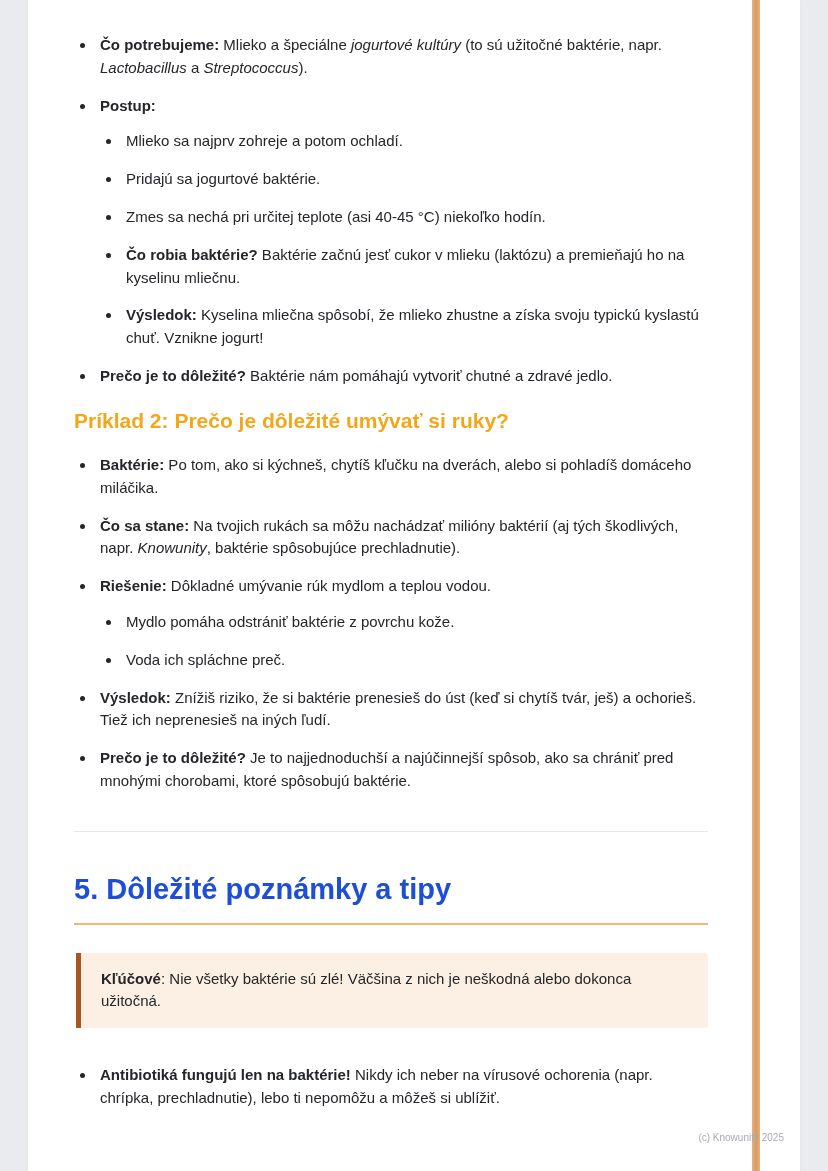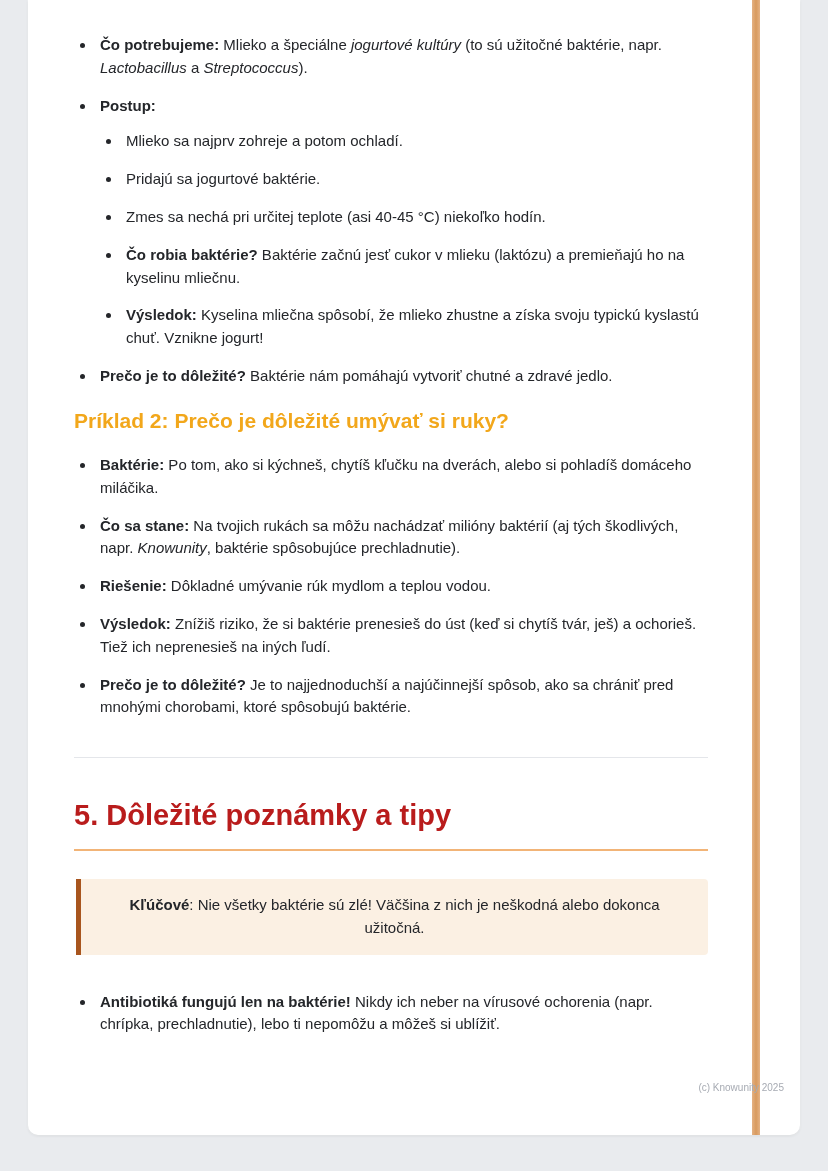--- a/index.html
+++ b/index.html
@@ -43,35 +43,34 @@
     font-weight: 700;
     margin: 20px 0 20px;
     line-height: 1.25;
   }
   .divider {
     border: none;
     border-top: 1px solid #e4e6ea;
     margin: 38px 0 0;
   }
   .h2 {
-    color: #b91c1c;
+    color: #1d4ed8;
     font-size: 29px;
     font-weight: 700;
     margin: 40px 0 0;
     padding-bottom: 16px;
     border-bottom: 2px solid #f2b477;
     line-height: 1.2;
   }
   .callout {
     margin: 28px 0 36px 2px;
     background: #fbf0e3;
     border-left: 5px solid #a8551e;
     padding: 15px 20px;
     border-radius: 0 4px 4px 0;
-    text-align: center;
   }
   .callout p { margin: 0; }
   .edge-bar {
     position: absolute;
     top: 0;
     bottom: 0;
     right: 40px;
     width: 8px;
     background: linear-gradient(90deg, #e4b183, #d89a5e, #e4b183);
     z-index: 1;
@@ -108,20 +107,24 @@
       <li><span style="font-weight: 700;">Prečo je to dôležité?</span><span> Baktérie nám pomáhajú vytvoriť chutné a zdravé jedlo.</span></li>
     </ul>
 
     <h3 class="h3">Príklad 2: Prečo je dôležité umývať si ruky?</h3>
 
     <ul class="list">
       <li><span style="font-weight: 700;">Baktérie:</span><span> Po tom, ako si kýchneš, chytíš kľučku na dverách, alebo si pohladíš domáceho miláčika.</span></li>
       <li><span style="font-weight: 700;">Čo sa stane:</span><span> Na tvojich rukách sa môžu nachádzať milióny baktérií (aj tých škodlivých, napr. </span><span style="font-style: italic;">Knowunity</span><span>, baktérie spôsobujúce prechladnutie).</span></li>
       <li>
         <span><span style="font-weight: 700;">Riešenie:</span><span> Dôkladné umývanie rúk mydlom a teplou vodou.</span></span>
+        <ul class="list nested">
+          <li><span>Mydlo pomáha odstrániť baktérie z povrchu kože.</span></li>
+          <li><span>Voda ich spláchne preč.</span></li>
+        </ul>
       </li>
       <li><span style="font-weight: 700;">Výsledok:</span><span> Znížiš riziko, že si baktérie prenesieš do úst (keď si chytíš tvár, ješ) a ochorieš. Tiež ich neprenesieš na iných ľudí.</span></li>
       <li><span style="font-weight: 700;">Prečo je to dôležité?</span><span> Je to najjednoduchší a najúčinnejší spôsob, ako sa chrániť pred mnohými chorobami, ktoré spôsobujú baktérie.</span></li>
     </ul>
 
     <hr class="divider">
 
     <h2 class="h2">5. Dôležité poznámky a tipy</h2>
 
     <div class="callout">

